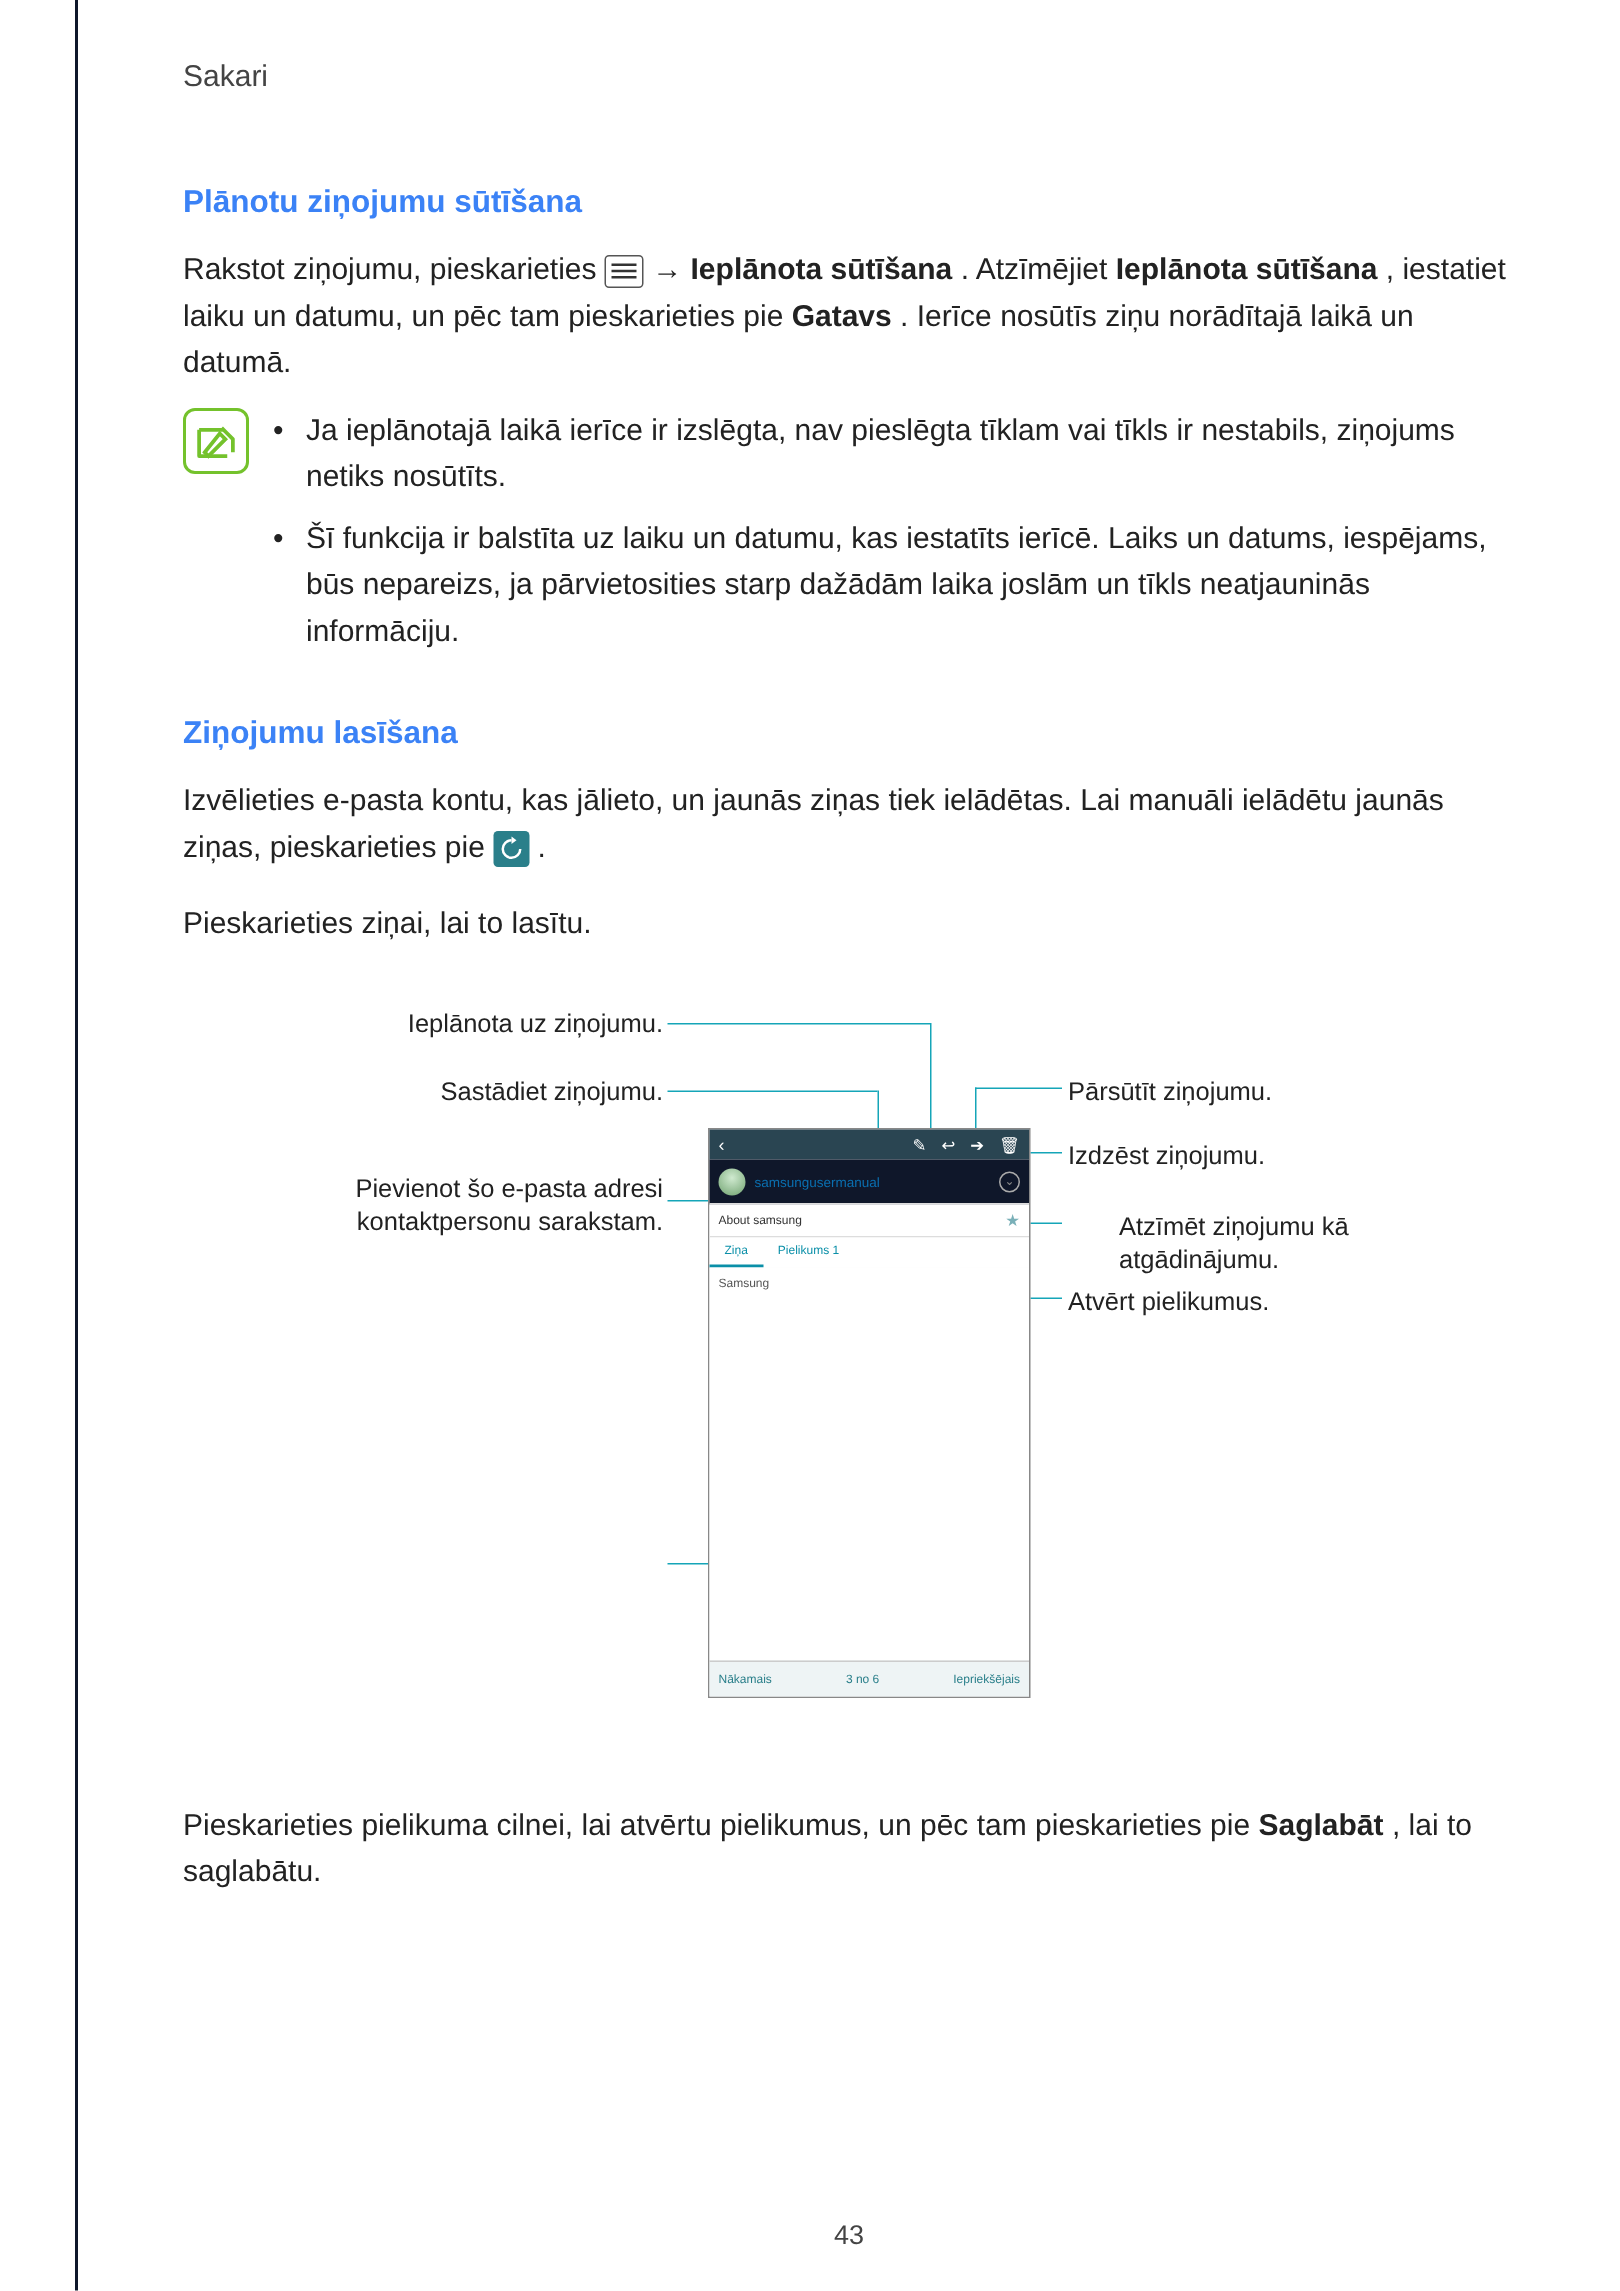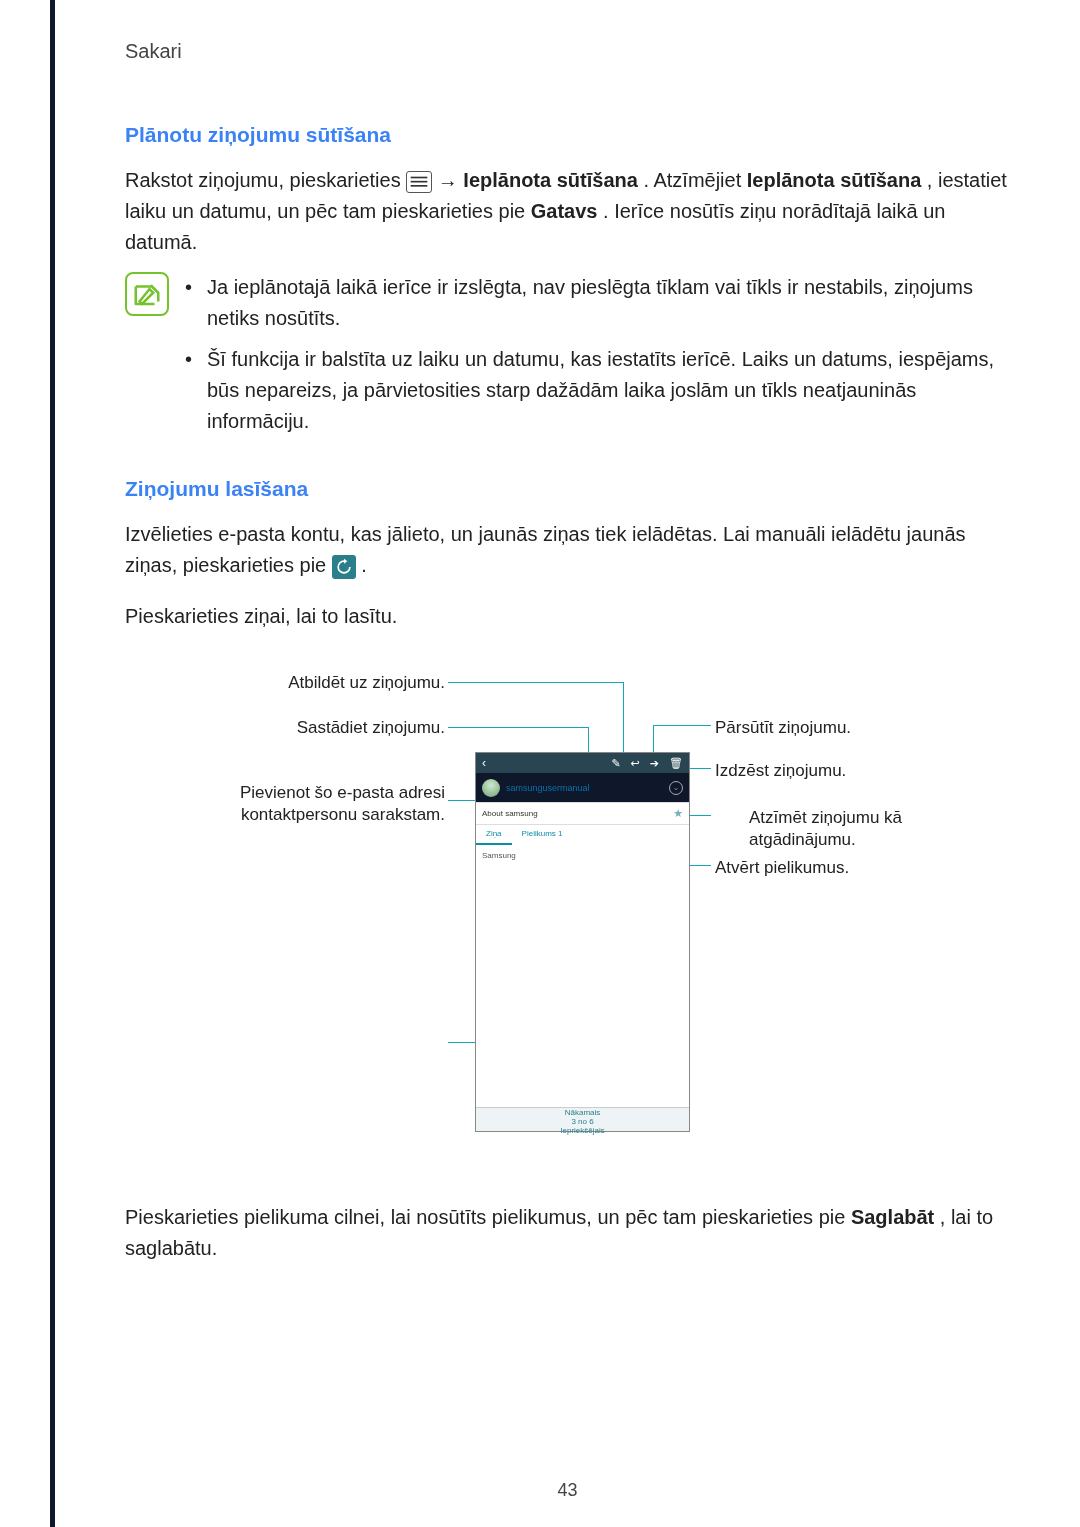--- a/index.html
+++ b/index.html
@@ -8,21 +8,21 @@
     height: 1527px;
     background: #fff;
     font-family: Arial, Helvetica, sans-serif;
     color: #222;
     position: relative;
   }
   .page {
     padding: 40px 70px 30px 70px;
     position: relative;
     height: 100%;
-    border-left: 5px solid #0f172a;
+    border-left: 2px solid #0f172a;
     margin-left: 50px;
   }
   .breadcrumb {
     font-size: 20px;
     color: #444;
     margin-bottom: 60px;
     margin-top: 0;
   }
   h2 {
     color: #3b82f6;
@@ -174,21 +174,21 @@
     flex:1;background:#fff;padding:6px;font-size:8px;color:#555;
   }
   .phone-nav {
     height: 24px;
     background:#eef4f5;
     border-top:1px solid #ccc;
     display:flex;
     align-items:center;
     justify-content:space-between;
     padding:0 6px;
-    font-size:8px;color:#2a7f8a;flex-direction:column;
+    font-size:8px;color:#2a7f8a;
   }
   .phone-nav span { cursor:pointer; }
 
   
   .connector { position:absolute; background:#15a5b8; }
   .connector.h { height:1px; }
   .connector.v { width:1px; }
 
   .page-number {
     position: absolute;
@@ -252,21 +252,21 @@
           <path d="M12 2 L12 8 L16 5 Z" fill="#fff"></path>
         </svg>
     </span>
     <span>.</span>
   </p>
 
   <p class="body" style="margin-top:20px;">Pieskarieties ziņai, lai to lasītu.</p>
 
   <div class="diagram">
 
-    <div class="callout left" style="left:0; top:20px; width:320px;">Atbildēt uz ziņojumu.</div>
+    <div class="callout left" style="left:0; top:20px; width:320px;">Ieplānota uz ziņojumu.</div>
     <div class="callout left" style="left:0; top:65px; width:320px;">Sastādiet ziņojumu.</div>
     <div class="callout left" style="left:0; top:130px; width:320px;">
       <span>Pievienot šo e-pasta adresi</span><br>
       <span>kontaktpersonu sarakstam.</span>
     </div>
 
     <div class="callout right" style="left:590px; top:65px;">Pārsūtīt ziņojumu.</div>
     <div class="callout right" style="left:590px; top:108px;">Izdzēst ziņojumu.</div>
     <div class="callout right" style="left:624px; top:155px;">
       <span>Atzīmēt ziņojumu kā</span><br>
@@ -316,19 +316,19 @@
       <div class="phone-body">Samsung</div>
       <div class="phone-nav">
         <span>Nākamais</span>
         <span>3 no 6</span>
         <span>Iepriekšējais</span>
       </div>
     </div>
   </div>
 
   <p class="body">
-    <span>Pieskarieties pielikuma cilnei, lai nosūtīts pielikumus, un pēc tam pieskarieties pie </span>
+    <span>Pieskarieties pielikuma cilnei, lai atvērtu pielikumus, un pēc tam pieskarieties pie </span>
     <b>Saglabāt</b>
     <span>, lai to saglabātu.</span>
   </p>
 
   <div class="page-number">43</div>
 </div>
 
 </body></html>

